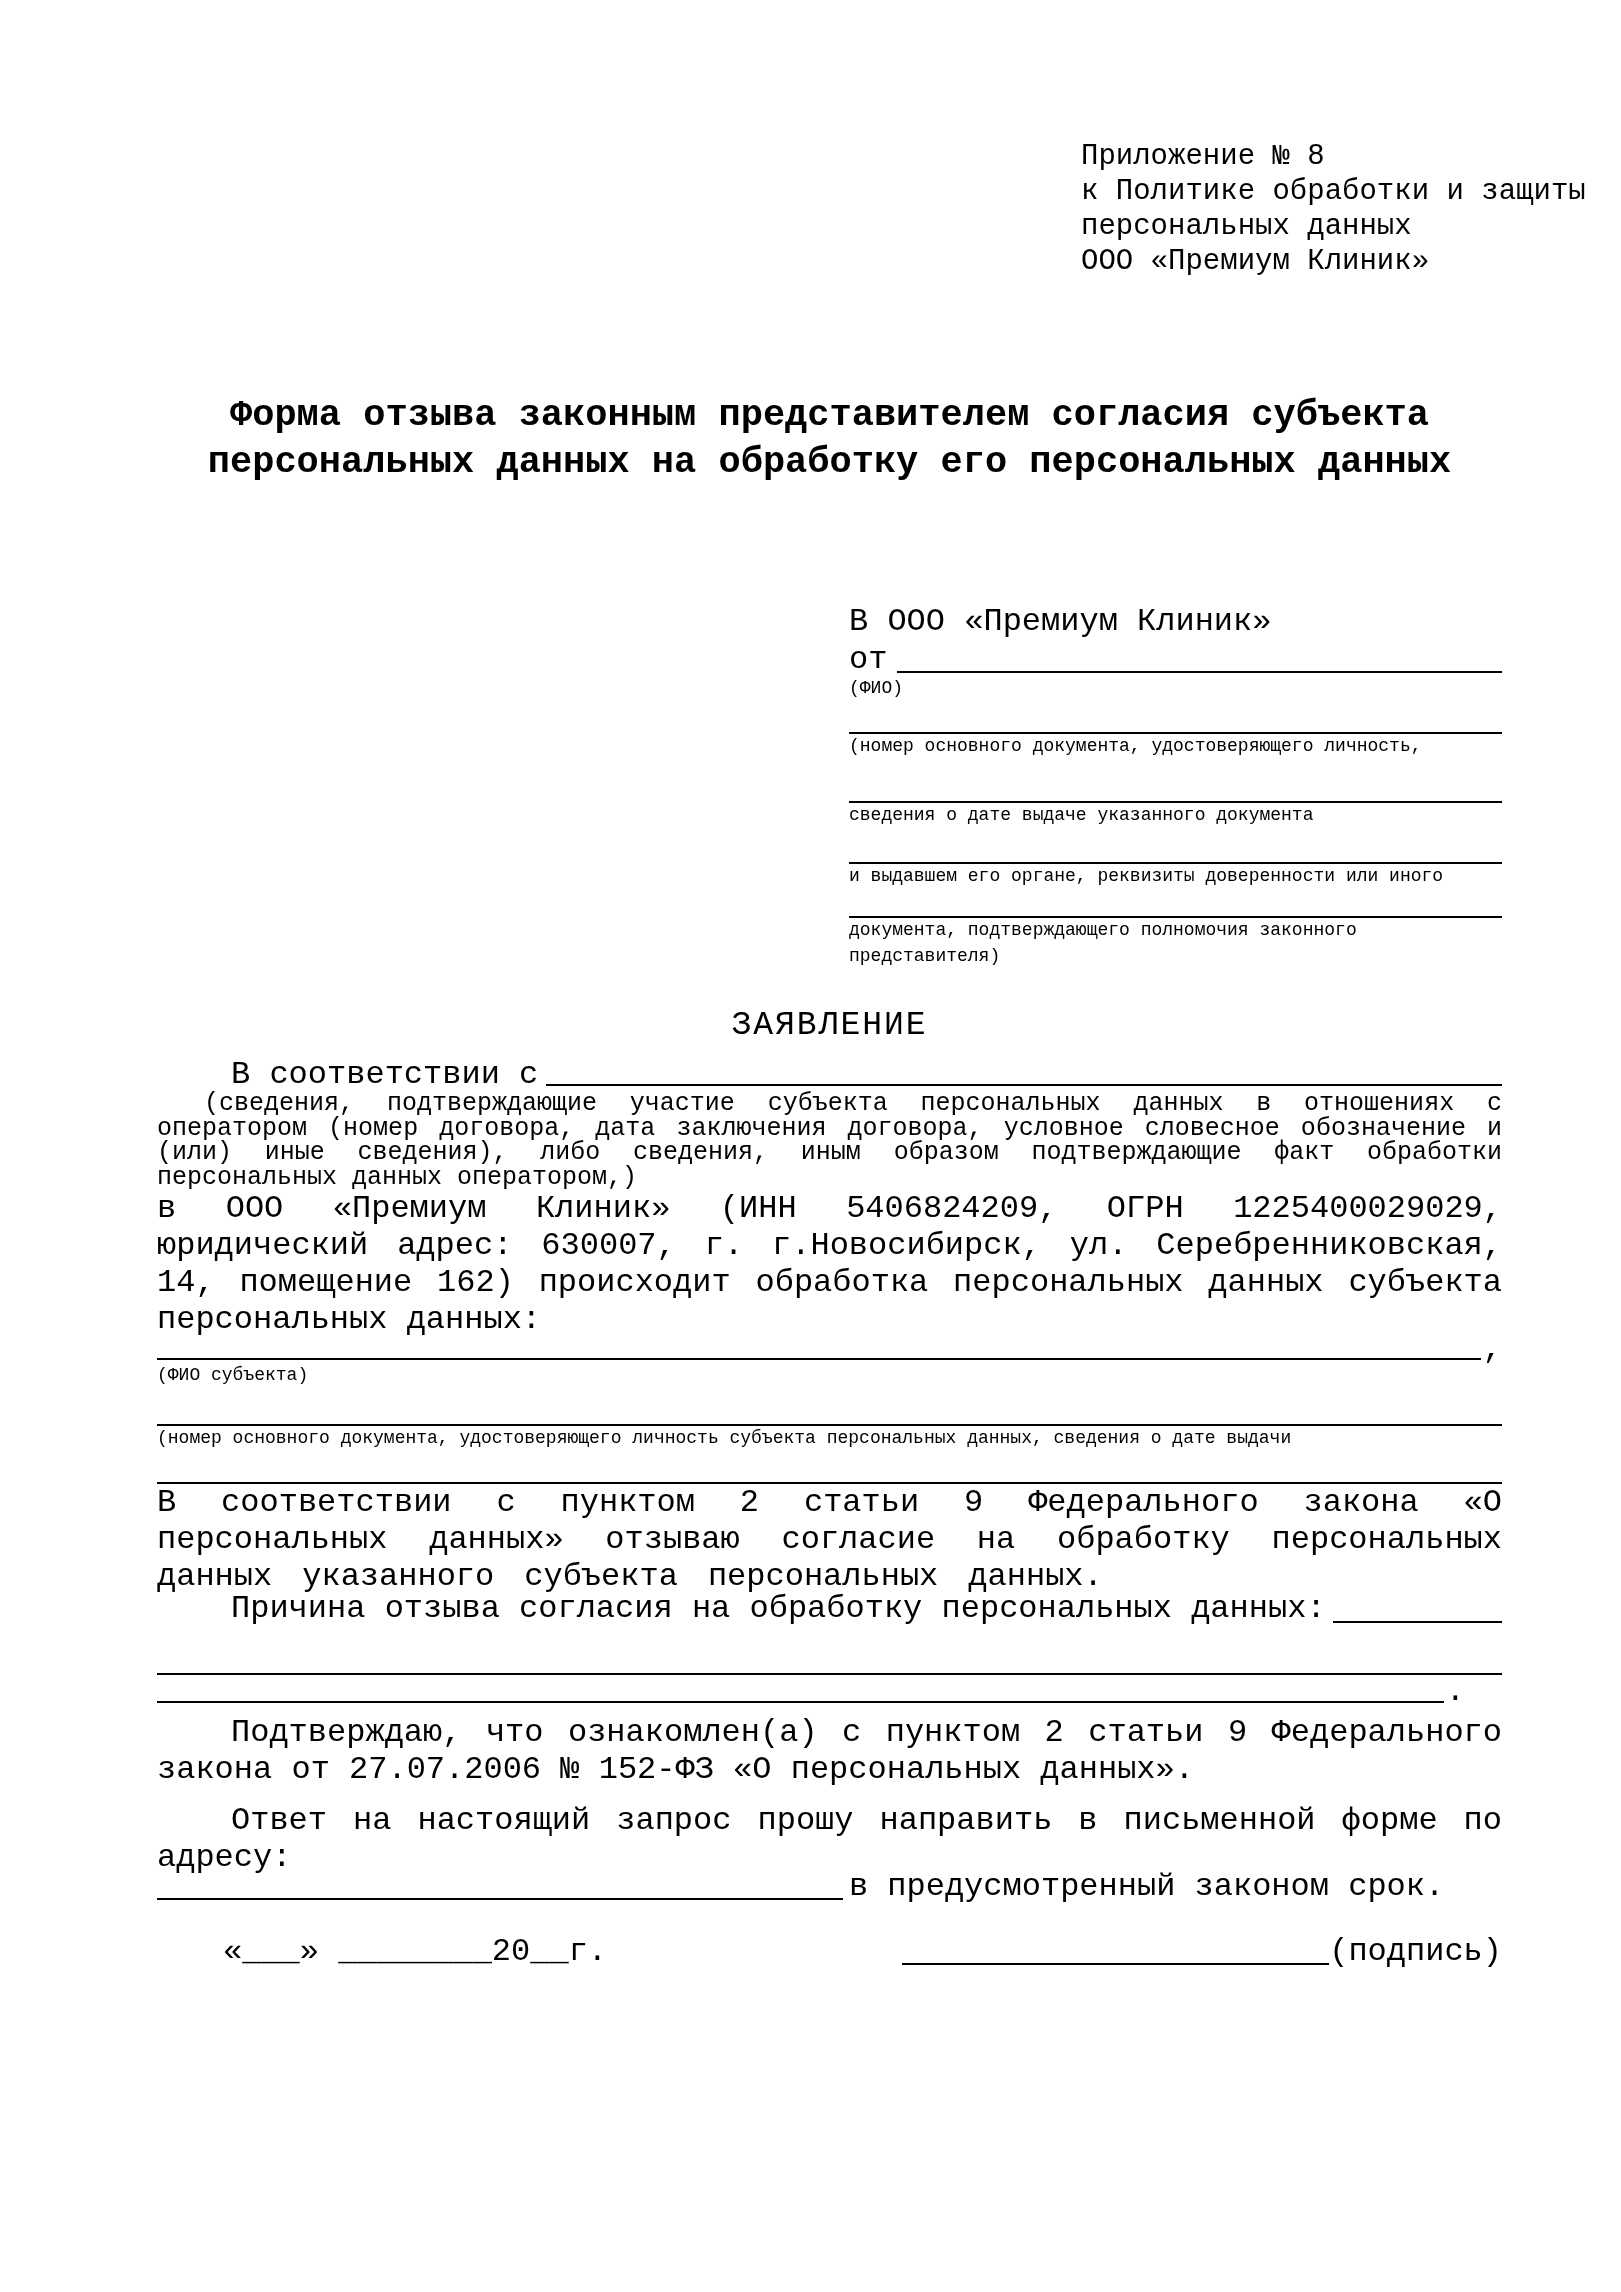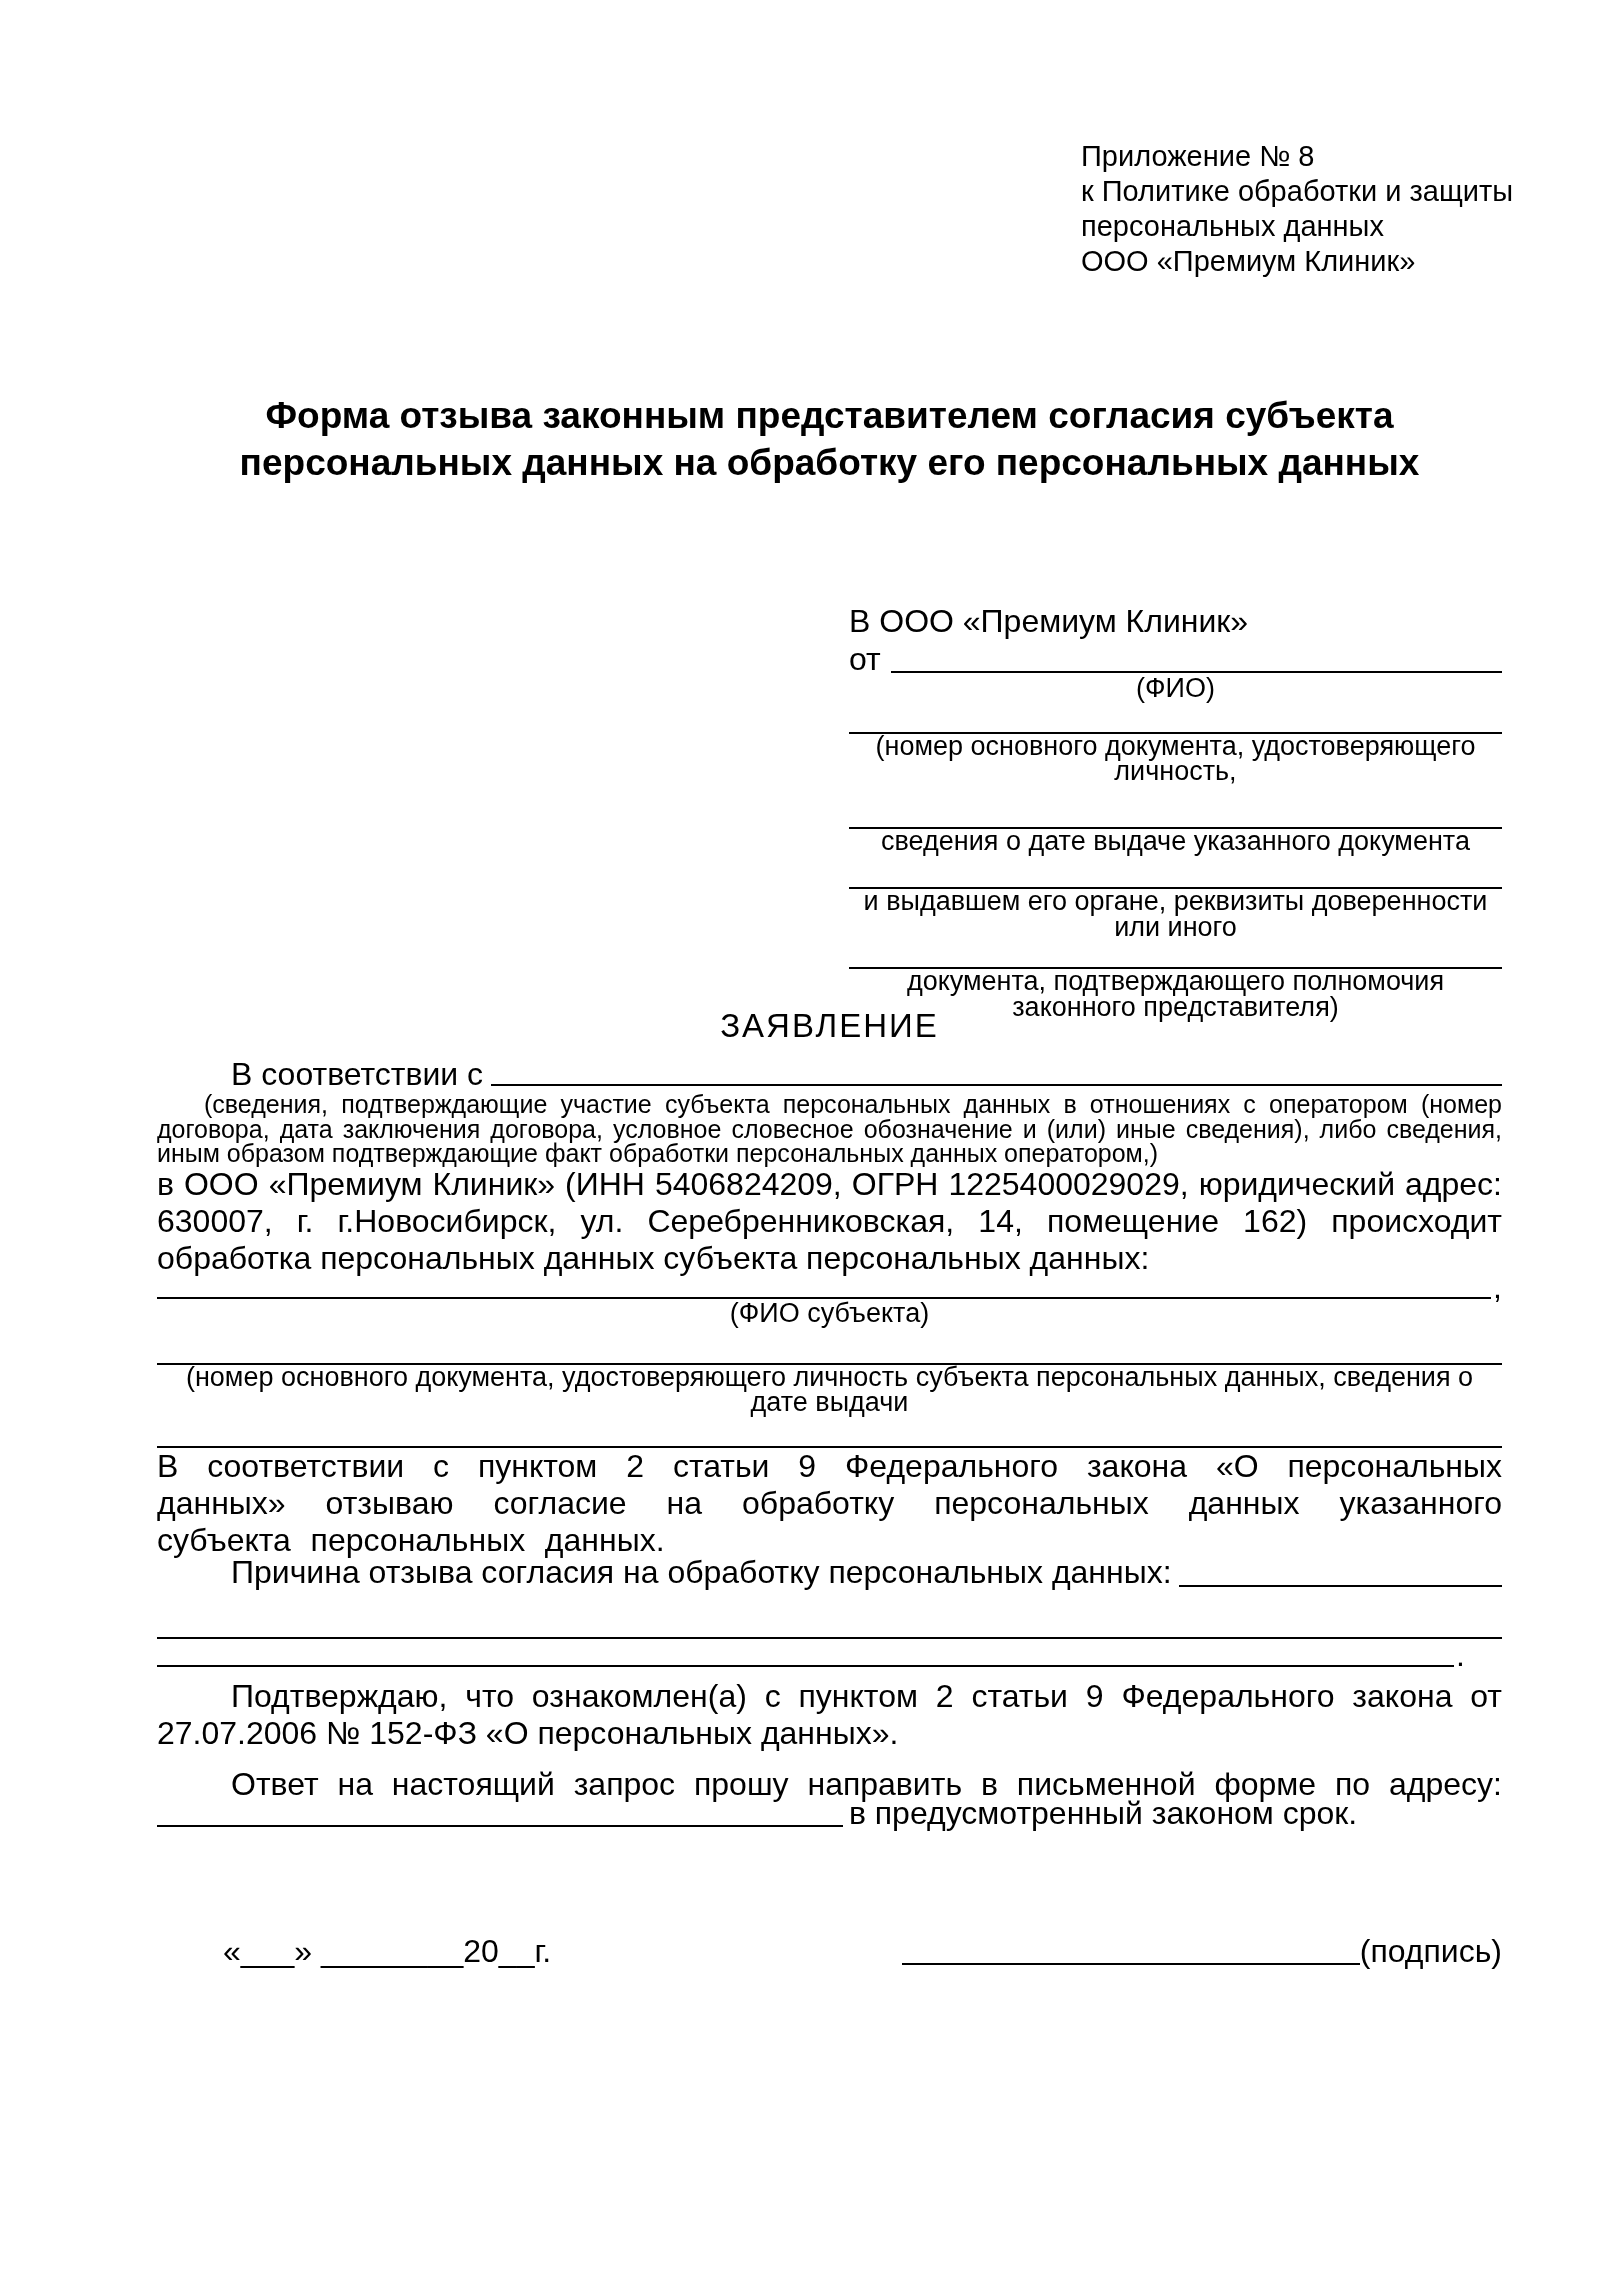--- a/index.html
+++ b/index.html
@@ -2,21 +2,21 @@
 <html><head>
 <meta charset="utf-8">
 <style>
   html, body { margin: 0; padding: 0; background: #ffffff; }
   .page {
     position: relative;
     width: 1621px;
     height: 2293px;
     background: #ffffff;
     color: #000000;
-    font-family: Liberation Sans, sans-serif;
+    font-family: Liberation Mono, monospace;
     font-size: 32px;
     overflow: hidden;
   }
   
   .appendix {
     position: absolute;
     left: 1081px; top: 139px;
     font-size: 29px; line-height: 35px;
     text-align: left;
   }
@@ -34,21 +34,21 @@
   .row { display: flex; }
   .fill {
     flex: 1 1 auto;
     border-bottom: 2.9px solid #000;
     align-self: flex-end;
     margin-bottom: 2.9px;
     min-height: 0;
   }
   .from-row { height: 33px; }
   .from-row .label { align-self: flex-end; padding-right: 9.8px; line-height: 33px; }
-  .cap { font-size: 27px; line-height: 25.5px; text-align: center; }
+  .cap { font-size: 18px; line-height: 25.5px; }
   .blank { border-bottom: 2.9px solid #000; }
   .b1 { height: 30px; } .b2 { height: 42px; } .b3 { height: 33px; } .b4 { height: 27.4px; }
 
   .zayav {
     position: absolute;
     left: 157px; top: 1008px; width: 1345px;
     text-align: center;
     font-size: 33px; line-height: 35px;
     letter-spacing: 2px;
   }

